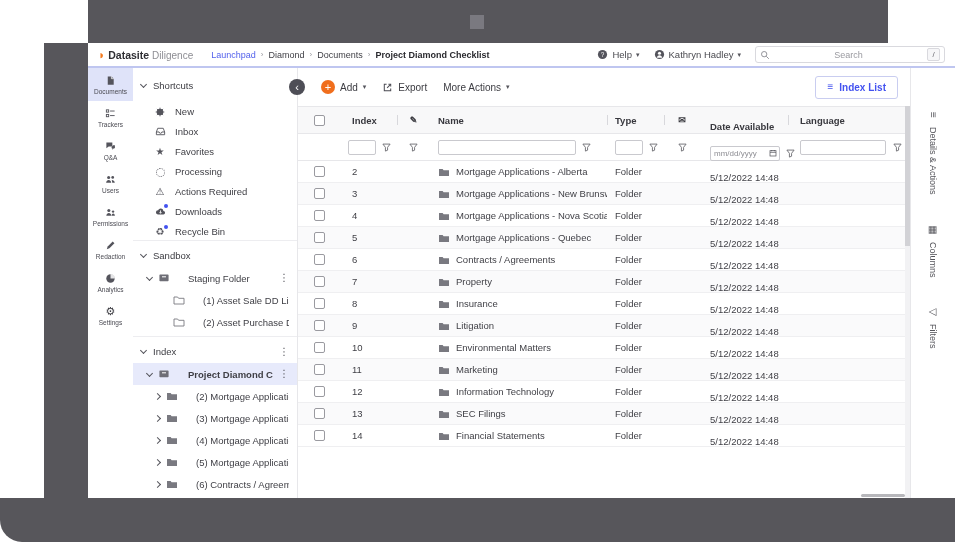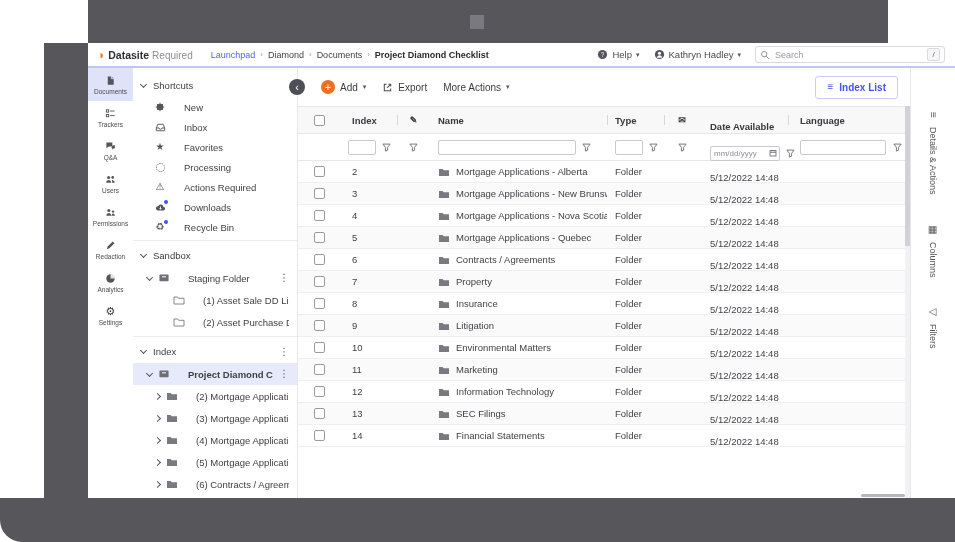--- a/index.html
+++ b/index.html
@@ -25,42 +25,42 @@
   .brand-product { font-size:10px; color:#8d8d93; }
   .breadcrumb { display:flex; align-items:center; gap:5px; margin-left:18px; font-size:9px; }
   .crumb { color:#3f3f45; }
   .crumb.link { color:#5462ec; }
   .crumb.current { font-weight:bold; color:#2a2a2f; }
   .crumb-sep { color:#9a9aa0; font-size:8px; }
   .header-right { margin-left:auto; display:flex; align-items:center; gap:14px; }
   .hbtn { display:flex; align-items:center; gap:4px; font-size:9.5px; color:#4a4a50; }
   .caret { font-size:7px; color:#55555c; }
   .search-box { width:190px; height:17px; border:1px solid #d9d9de; border-radius:3px; display:flex; align-items:center; gap:5px; padding:0 4px; }
-  .search-box input { border:none; outline:none; flex:1; font-size:9px; font-family:inherit; color:#3e3e44; min-width:0; background:transparent; }
+  .search-box input { border:none; outline:none; flex:1; font-size:9px; font-family:inherit; color:#3e3e44; min-width:0; background:transparent;text-align:center; }
   .search-box input::placeholder { color:#9a9aa0; }
   .slash-key { flex:none; width:13px; height:13px; border:1px solid #d9d9de; background:#f6f6f8; border-radius:2px; font-size:8px; color:#6a6a70; display:flex; align-items:center; justify-content:center; }
 
   .app-body { flex:1; min-height:0; display:flex; }
 
   
   .rail { flex:none; width:45px; display:flex; flex-direction:column; }
   .rail-item { height:33px; display:flex; flex-direction:column; align-items:center; justify-content:center; gap:1px; cursor:pointer; }
   .rail-item.active { background:#dfe3f9; }
   .rail-icon { height:12px; display:flex; align-items:center; }
   .rail-label { font-size:6.5px; color:#4a4a52; }
 
   
   .sidebar { flex:none; width:165px; border-right:1px solid #e7e7ea; padding-top:6px; overflow:hidden; }
   .s-head { display:flex; align-items:center; gap:7px; padding:6px 8px; font-size:9.5px; color:#3c3c42; }
   .s-sep { border-top:1px solid #ededf0; margin:3px 0; }
   .chev { width:5px; height:5px; border-right:1.3px solid #55555c; border-bottom:1.3px solid #55555c; display:inline-block; flex:none; }
   .chev.down { transform:rotate(45deg); margin-top:-2px; }
   .chev.right { transform:rotate(-45deg); }
   .kebab { margin-left:auto; color:#55555c; font-size:10px; line-height:1; }
-  .sc-item { display:flex; align-items:center; gap:18px; padding:0 8px 0 21px; height:20px; font-size:9.5px; cursor:pointer; }
+  .sc-item { display:flex; align-items:flex-end; gap:9px; padding:0 8px 0 21px; height:20px; font-size:9.5px; cursor:pointer; }
   .sc-icon { width:12px; display:flex; justify-content:center; position:relative; flex:none; }
   .sc-icon .glyph { font-size:10px; color:#54545c; line-height:1; }
   .dot { position:absolute; top:-2px; right:-2px; width:4px; height:4px; border-radius:50%; background:#4352f0; }
   .spinner { width:9px; height:9px; border:1.3px dotted #6a6a72; border-radius:50%; display:inline-block; }
   .tree-row { display:flex; align-items:center; gap:6px; height:22px; padding:0 8px 0 14px; font-size:9.5px; cursor:pointer; }
   .tree-row.selected { background:#e7eafb; }
   .tree-child { padding-left:40px; }
   .tree-sub { padding-left:22px; }
   .ticon { flex:none; display:flex; align-items:center; }
   .tree-label { white-space:nowrap; overflow:hidden;margin-left:12px; }
@@ -117,21 +117,21 @@
   </div>
 <div class="bd-left"></div>
 <div class="bd-bottom"></div>
 
 <div class="app">
 
   <header class="app-header">
     <div class="brand">
       <span class="logo-mark">◗</span>
       <span class="brand-name">Datasite</span>
-      <span class="brand-product">Required</span>
+      <span class="brand-product">Diligence</span>
     </div>
     <nav class="breadcrumb" id="breadcrumb">
         <span class="crumb link">Launchpad</span>
         <span class="crumb-sep">›</span>
         <span class="crumb">Diamond</span>
         <span class="crumb-sep">›</span>
         <span class="crumb">Documents</span>
         <span class="crumb-sep">›</span>
         <span class="crumb current">Project Diamond Checklist</span>
       </nav>

